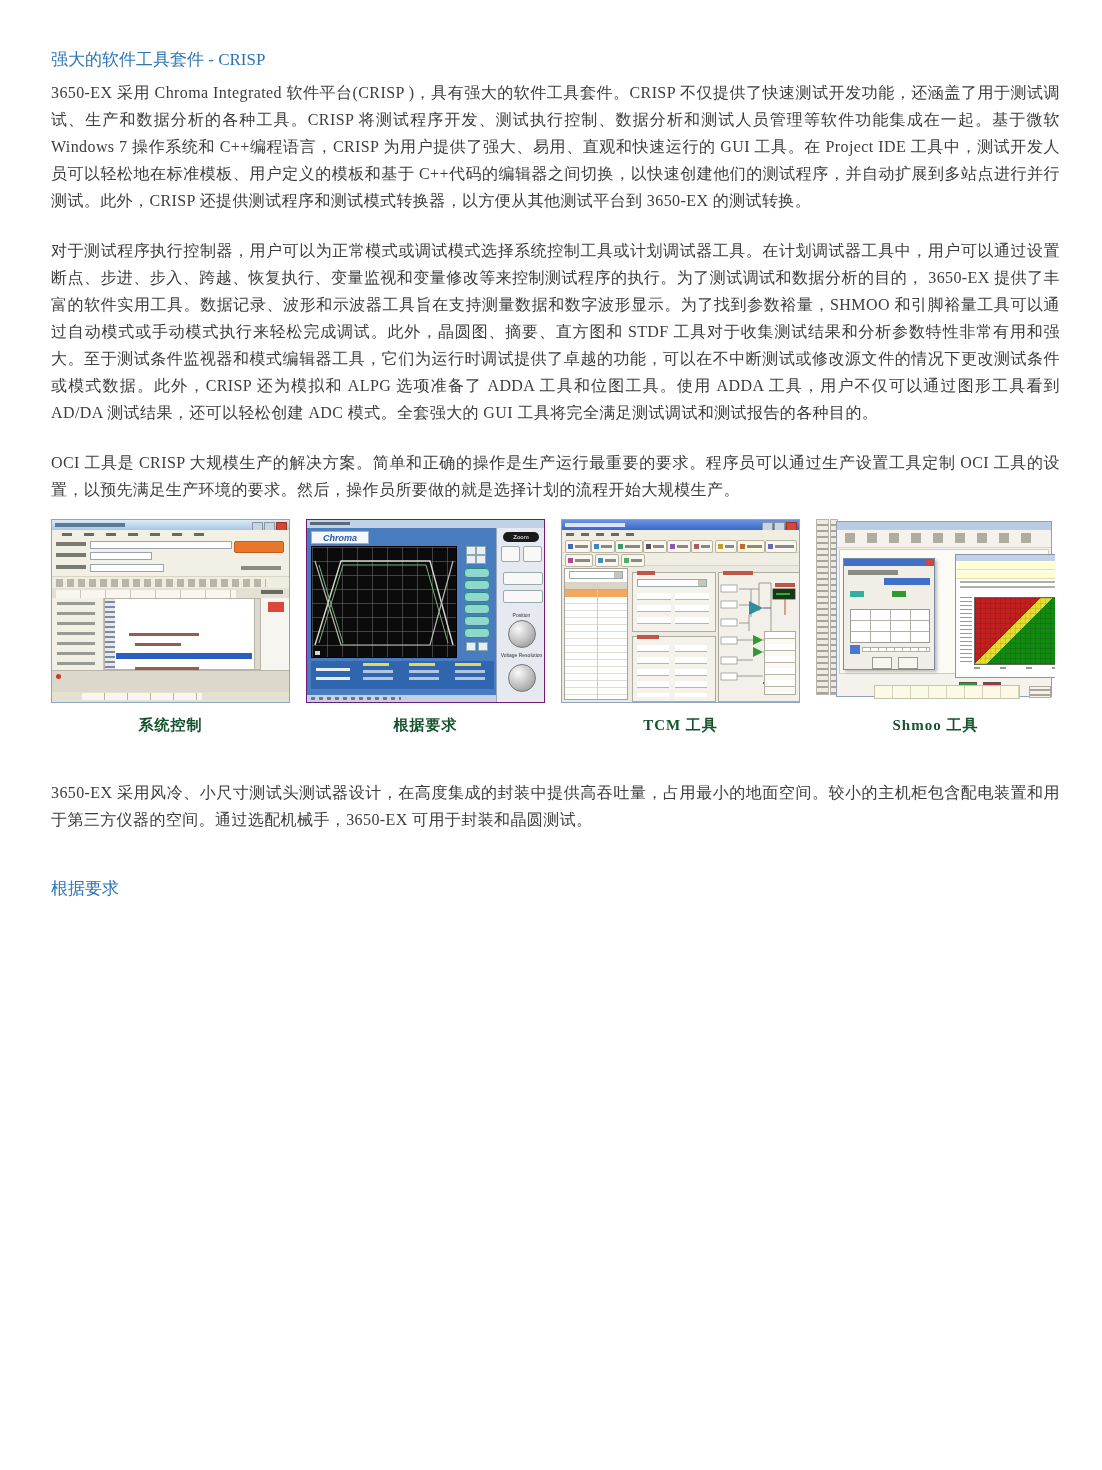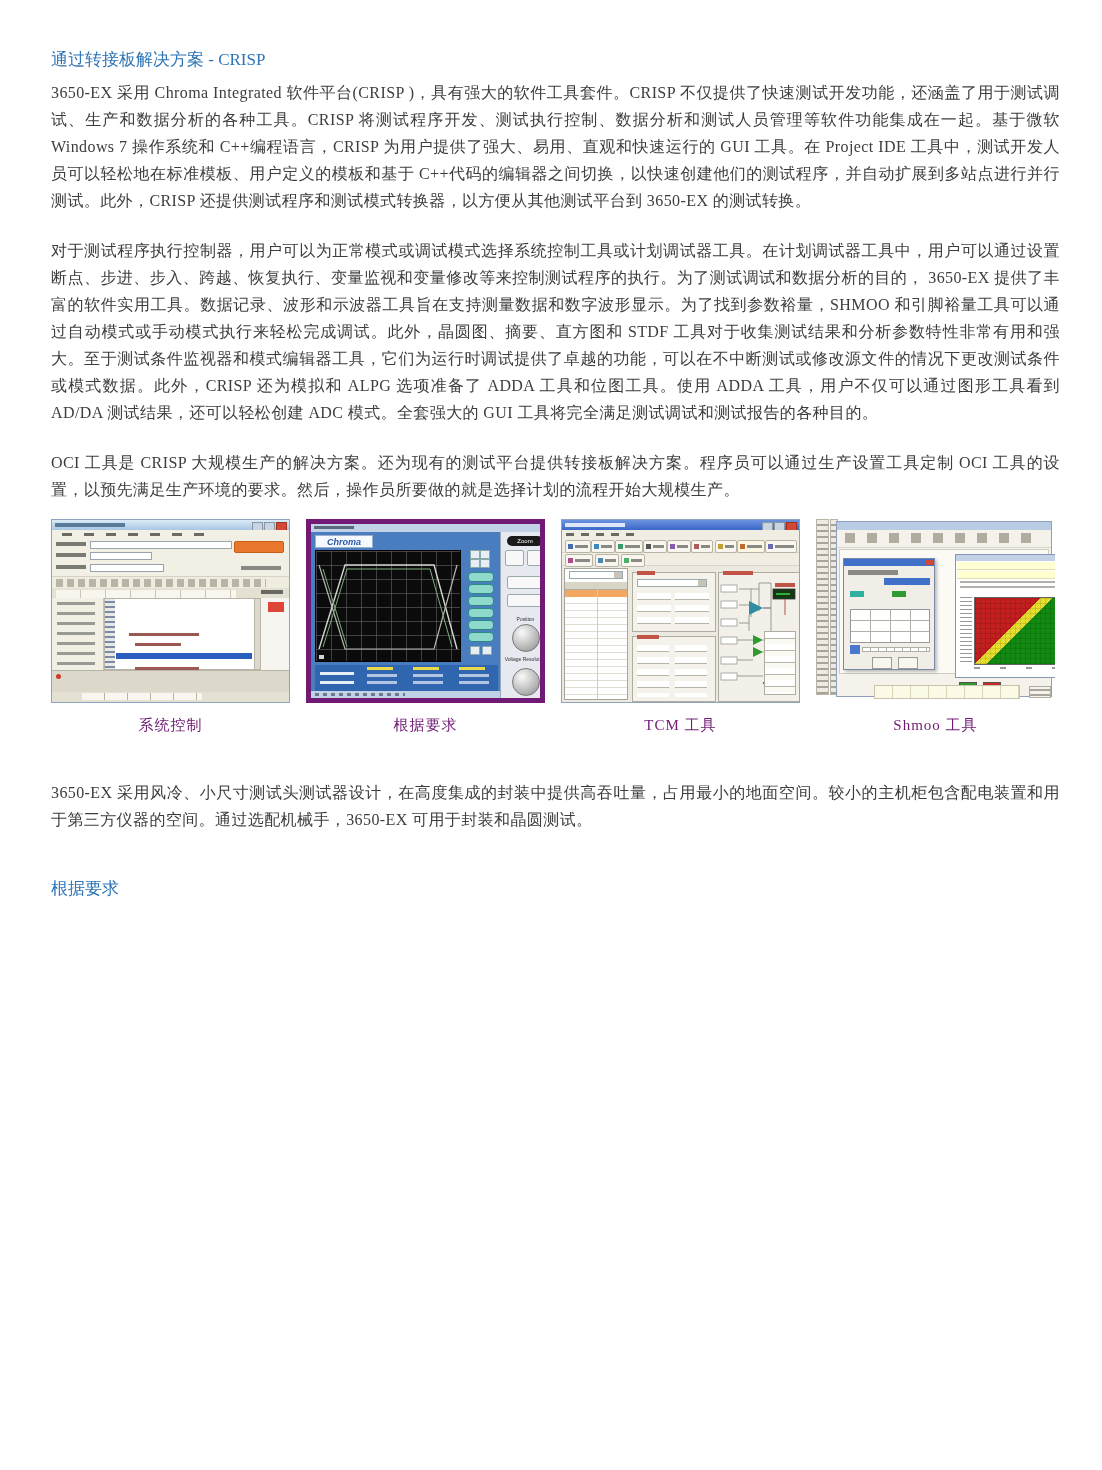--- a/index.html
+++ b/index.html
@@ -7,21 +7,21 @@
        font-family:"Liberation Serif","DejaVu Serif",serif;color:#3d3d3d;}
   .content{position:absolute;left:51px;top:48px;width:1009px;}
   h2{font-size:17px;font-weight:400;color:#2e75b6;margin:0 0 7px 0;line-height:24px;}
   p.body{font-size:16px;line-height:27px;letter-spacing:0.4px;margin:0 0 23px 0;
          text-align:justify;text-justify:inter-ideograph;}
   p.body.last{margin-bottom:0;}
   .sec{margin-top:44px;}
   .gallery{display:flex;gap:16px;margin-top:16px;}
   .g-item{width:239px;}
   .thumb{width:239px;height:184px;position:relative;overflow:hidden;box-sizing:border-box;}
-  .caption{text-align:center;font-size:15px;color:#701a75;margin-top:13px;letter-spacing:1px;}
+  .caption{text-align:center;font-size:15px;color:#14532d;margin-top:13px;letter-spacing:1px;font-weight:bold;}
 
   
   .abs{position:absolute;box-sizing:border-box;}
   .field{background:#ffffff;border:1px solid #9aa4ae;}
 
   
   .t1{background:#f0f0ea;border:1px solid #8fa4c0;}
   .t1-tb{left:0;top:0;right:0;height:10px;background:linear-gradient(#dcecf8,#a8c6e2);}
   .t1-tb .ttl{left:3px;top:3px;width:70px;height:4px;background:#5a7a9a;}
   .winbtns{top:2px;right:2px;height:7px;display:flex;gap:1px;}
@@ -56,21 +56,21 @@
   .t1-scroll{right:0;top:0;width:6px;bottom:0;background:#dcd8cc;border-left:1px solid #b8b4a8;}
   .t1-res{right:0;top:78px;width:28px;bottom:32px;background:#f6f5f0;}
   .t1-resbox{right:5px;top:4px;width:16px;height:10px;background:#dd4638;}
   .t1-log{left:0;bottom:10px;right:0;height:22px;background:#dcd8cc;border-top:1px solid #b8b4a8;}
   .t1-log .dot{left:4px;top:3px;width:5px;height:5px;background:#cc3a2a;border-radius:50%;}
   .t1-btabs{left:0;bottom:0;right:0;height:10px;background:#e4e0d2;
     background-image:repeating-linear-gradient(to right,#f8f6ee 0 22px,#b8b4a4 22px 23px);
     background-size:120px 7px;background-position:30px 1px;background-repeat:no-repeat;}
 
   
-  .t2{background:#4a7cc0;border:5px solid #701a75;}
+  .t2{background:#4a7cc0;border:1px solid #701a75;}
   .t2-tb{left:0;top:0;right:0;height:8px;background:#c2d2e6;}
   .t2-tb .ttl{left:3px;top:2px;width:40px;height:3px;background:#5a6a7a;}
   .t2-logo{left:4px;top:11px;width:58px;height:13px;background:#f4f8ff;border:1px solid #9ab0cc;
            color:#2a5aa8;font-family:"Liberation Sans",sans-serif;font-style:italic;
            font-weight:bold;font-size:9px;line-height:12px;text-align:center;}
   .t2-screen{left:4px;top:26px;width:146px;height:112px;background:#0b0b0b;border:1px solid #000;
     background-image:
       repeating-linear-gradient(to right,rgba(110,110,110,.55) 0 1px,transparent 1px 15px),
       repeating-linear-gradient(to bottom,rgba(110,110,110,.55) 0 1px,transparent 1px 14px);}
   .t2-btncol{left:153px;top:26px;width:34px;height:112px;}
@@ -170,24 +170,24 @@
 
   
   figure{margin:0;}
 </style>
 </head>
 <body>
 
 <div class="content">
 
   <section>
-    <h2>通过转接板解决方案 - CRISP</h2>
+    <h2>强大的软件工具套件 - CRISP</h2>
     <p class="body">3650-EX 采用 Chroma Integrated 软件平台(CRISP )，具有强大的软件工具套件。CRISP 不仅提供了快速测试开发功能，还涵盖了用于测试调试、生产和数据分析的各种工具。CRISP 将测试程序开发、测试执行控制、数据分析和测试人员管理等软件功能集成在一起。基于微软 Windows 7 操作系统和 C++编程语言，CRISP 为用户提供了强大、易用、直观和快速运行的 GUI 工具。在 Project IDE 工具中，测试开发人员可以轻松地在标准模板、用户定义的模板和基于 C++代码的编辑器之间切换，以快速创建他们的测试程序，并自动扩展到多站点进行并行测试。此外，CRISP 还提供测试程序和测试模式转换器，以方便从其他测试平台到 3650-EX 的测试转换。</p>
     <p class="body">对于测试程序执行控制器，用户可以为正常模式或调试模式选择系统控制工具或计划调试器工具。在计划调试器工具中，用户可以通过设置断点、步进、步入、跨越、恢复执行、变量监视和变量修改等来控制测试程序的执行。为了测试调试和数据分析的目的， 3650-EX 提供了丰富的软件实用工具。数据记录、波形和示波器工具旨在支持测量数据和数字波形显示。为了找到参数裕量，SHMOO 和引脚裕量工具可以通过自动模式或手动模式执行来轻松完成调试。此外，晶圆图、摘要、直方图和 STDF 工具对于收集测试结果和分析参数特性非常有用和强大。至于测试条件监视器和模式编辑器工具，它们为运行时调试提供了卓越的功能，可以在不中断测试或修改源文件的情况下更改测试条件或模式数据。此外，CRISP 还为模拟和 ALPG 选项准备了 ADDA 工具和位图工具。使用 ADDA 工具，用户不仅可以通过图形工具看到 AD/DA 测试结果，还可以轻松创建 ADC 模式。全套强大的 GUI 工具将完全满足测试调试和测试报告的各种目的。</p>
-    <p class="body last">OCI 工具是 CRISP 大规模生产的解决方案。还为现有的测试平台提供转接板解决方案。程序员可以通过生产设置工具定制 OCI 工具的设置，以预先满足生产环境的要求。然后，操作员所要做的就是选择计划的流程开始大规模生产。</p>
+    <p class="body last">OCI 工具是 CRISP 大规模生产的解决方案。简单和正确的操作是生产运行最重要的要求。程序员可以通过生产设置工具定制 OCI 工具的设置，以预先满足生产环境的要求。然后，操作员所要做的就是选择计划的流程开始大规模生产。</p>
   </section>
 
   <div class="gallery">
 
     <figure class="g-item">
       <div class="thumb t1">
         <div class="abs t1-tb">
           <div class="abs ttl"></div>
           <div class="abs winbtns">
               <i></i>

